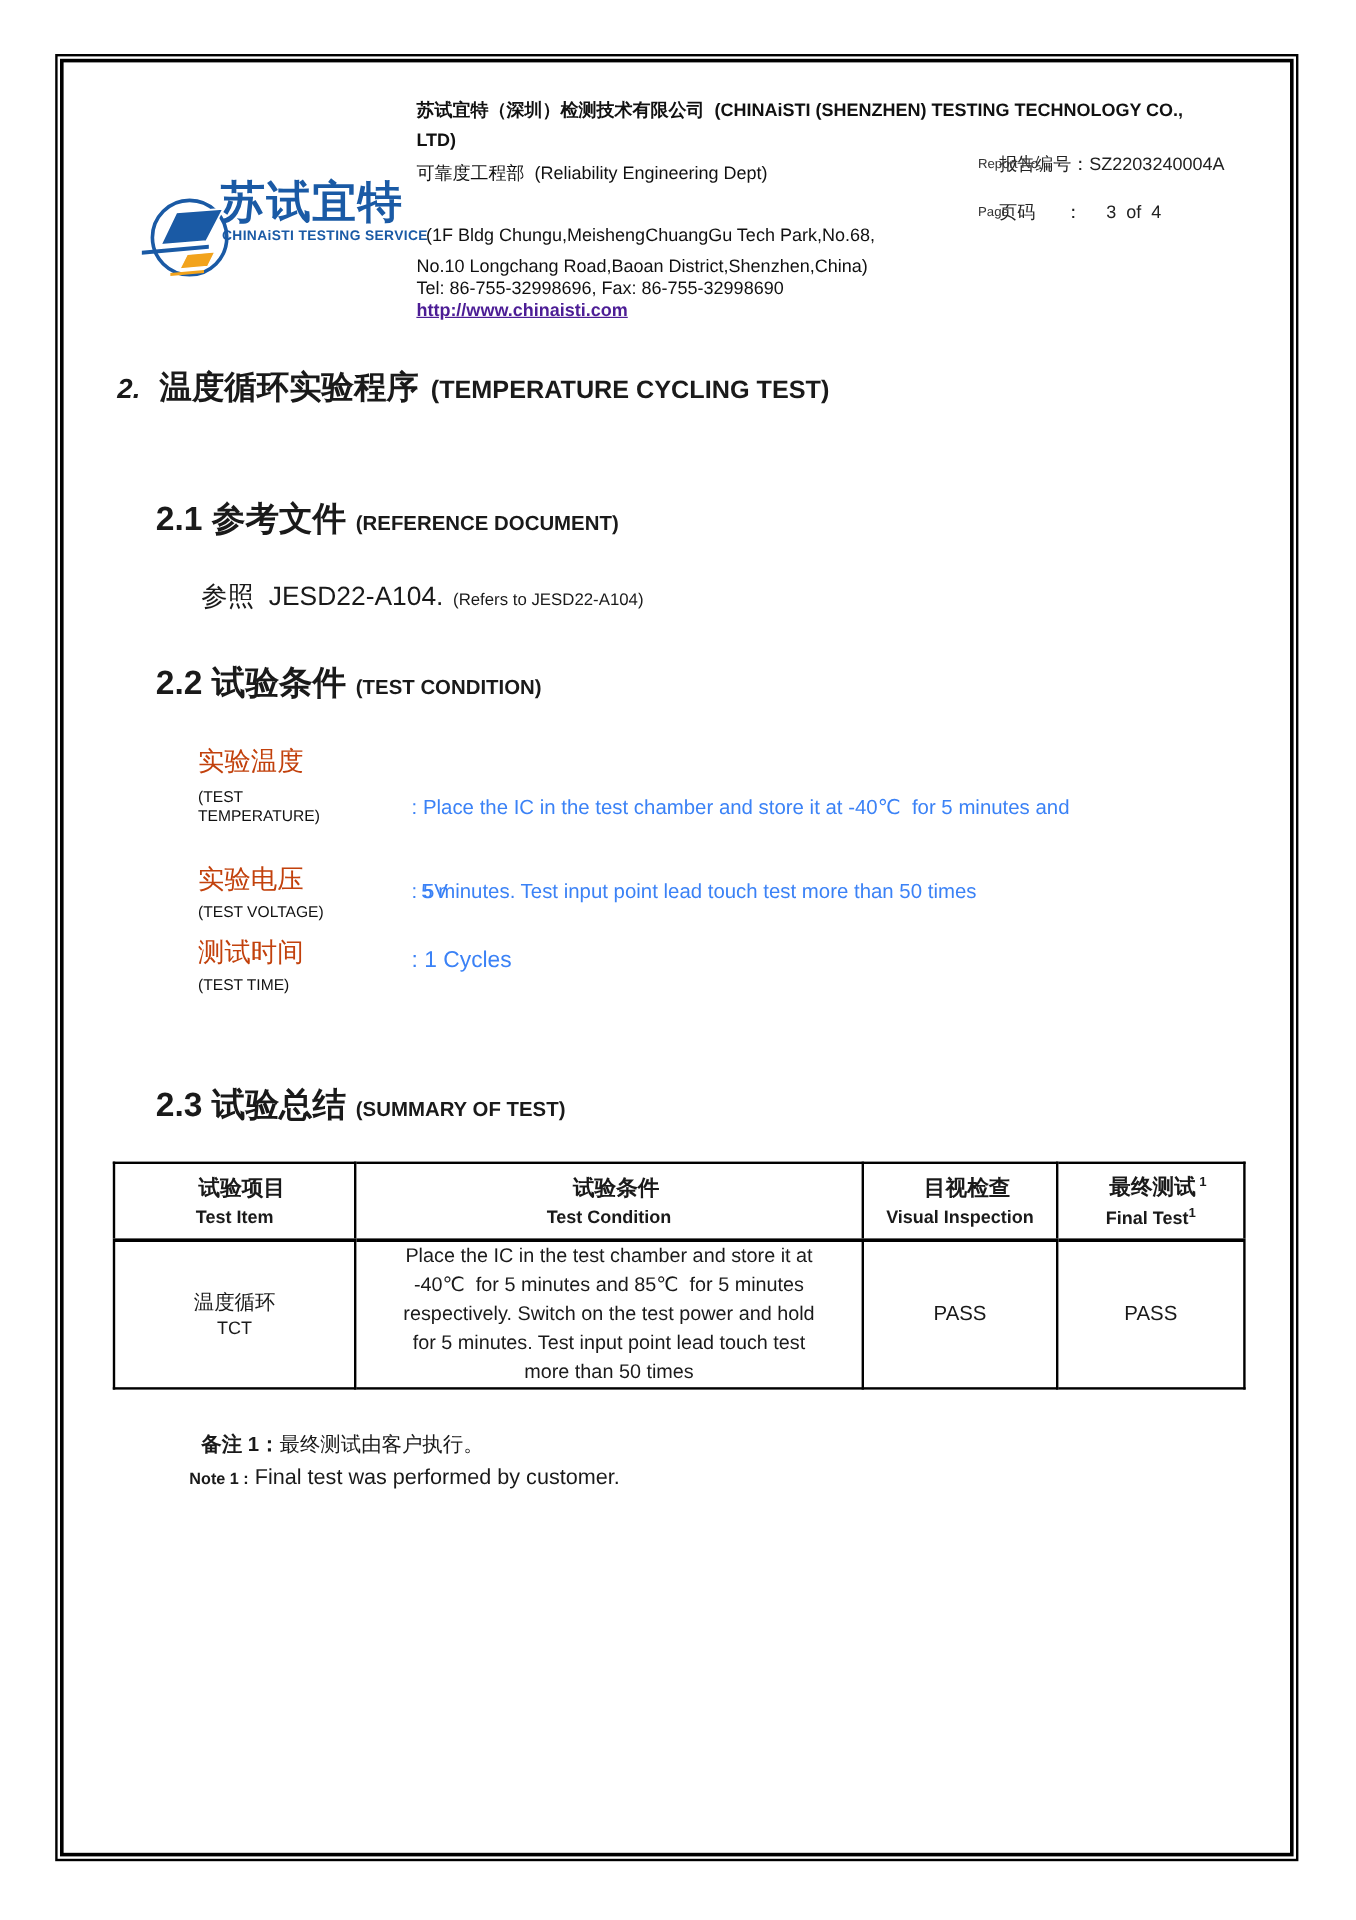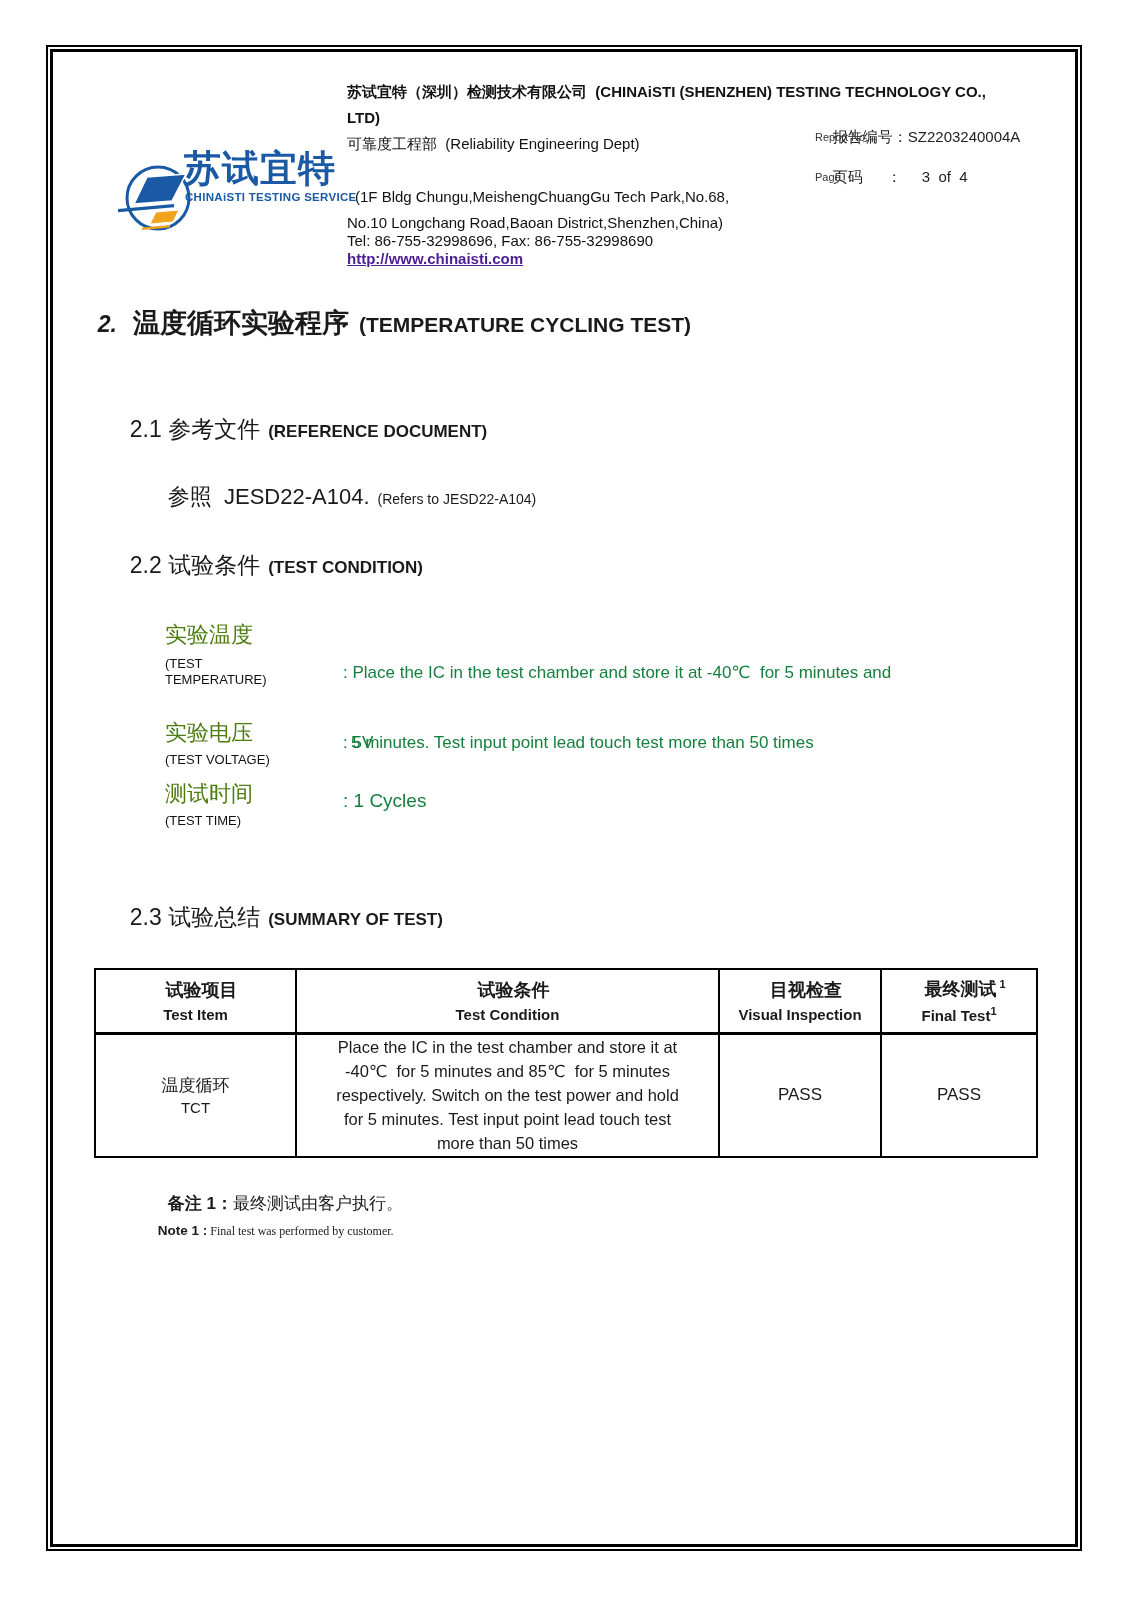--- a/index.html
+++ b/index.html
@@ -23,48 +23,48 @@
   .hl.bold { font-weight:bold; }
   .weblink { font-weight:bold; color:#4c1d95; text-decoration:underline; cursor:pointer; }
 
   .rpt-label { font-size:15px; color:#222; }
   .rpt-sub { font-size:11px; color:#333; }
 
   
   .h2num { font-style:italic; font-weight:bold; font-size:23px; }
   .h2cn  { font-weight:bold; font-size:27px; margin-left:16px; }
   .h2en  { font-weight:bold; font-size:21px; margin-left:10px; }
-  .h3cn  { font-weight:normal; font-size:23px; }
+  .h3cn  { font-weight:bold; font-size:28px; }
   .h3en  { font-weight:bold; font-size:17px; margin-left:8px; }
 
   .refcn { font-size:22px; }
   .refen { font-size:14px; margin-left:8px; }
 
-  .cond-label-cn { font-size:22px; color:#4d7c0f; }
+  .cond-label-cn { font-size:22px; color:#c2410c; }
   .cond-label-en { font-size:13px; color:#111; }
-  .cond-val { font-size:17px; color:#15803d; }
+  .cond-val { font-size:17px; color:#3b82f6; }
   .cond-line { white-space:pre; line-height:30px; }
   .cond-line.indent { padding-left:8px; }
 
   
   table.summary { position:absolute; left:94px; top:968px; border-collapse:collapse; table-layout:fixed; }
   table.summary td, table.summary th { border:2px solid #000; text-align:center; vertical-align:middle; padding:0; }
   table.summary tr.hdr th { border-bottom:3px solid #000; }
   .th-cn { font-size:18px; font-weight:bold;padding-left:12px; }
   .th-en { font-size:15px; font-weight:bold; margin-top:4px; }
   .th-cn sup, .th-en sup { font-size:11px; }
   .cell-item-cn { font-size:17px; }
   .cell-item-en { font-size:15px; margin-top:2px; }
   .cond-cell-line { font-size:16.5px; line-height:24px; white-space:pre; }
   .pass { font-size:17px; }
 
   .note-cn-label { font-size:17px; font-weight:bold; }
   .note-cn-text  { font-size:17px; }
   .note-en-label { font-size:13.5px; font-weight:bold; }
-  .note-en-text  { font-size:12px;font-family:Liberation Serif, serif; }
+  .note-en-text  { font-size:18px; }
 </style>
 </head>
 <body>
 
 <div id="page">
 
   <div class="frame-outer">
     <div class="frame-inner"></div>
   </div>
 

